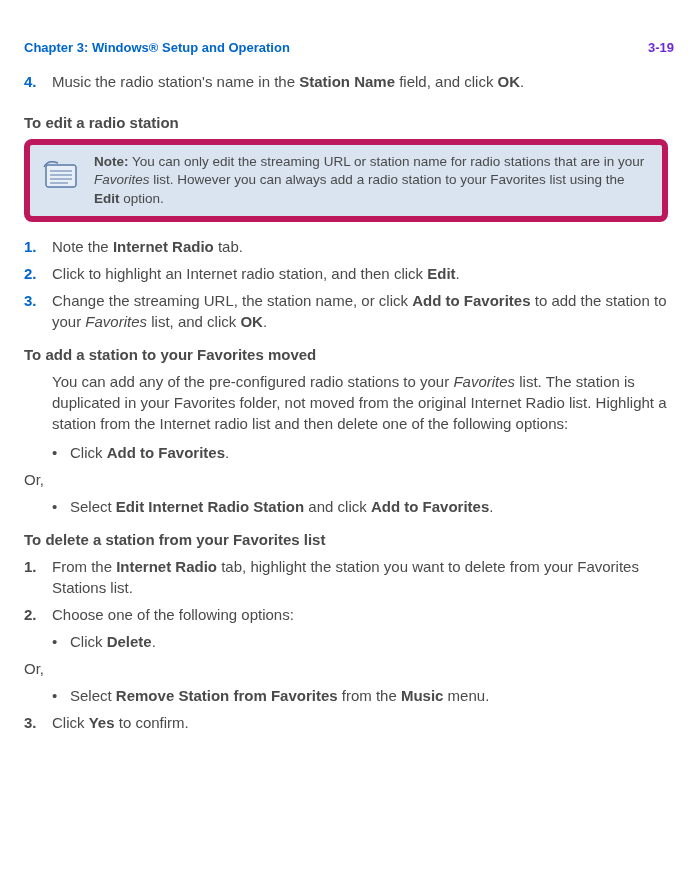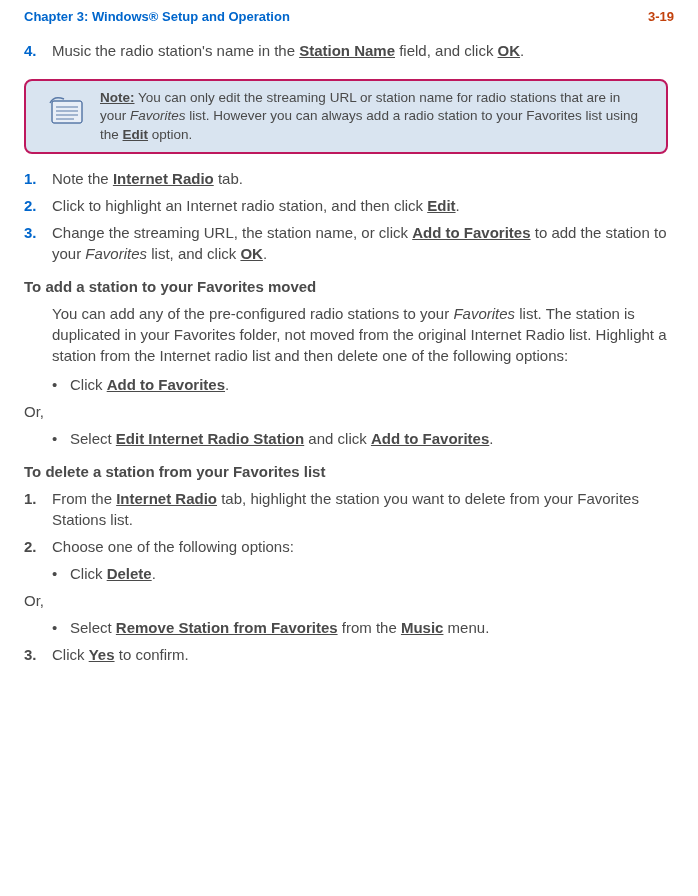--- a/index.html
+++ b/index.html
@@ -27,21 +27,22 @@
       padding: 8px 0 14px 0;
       color: #0066cc;
       font-weight: bold;
       font-size: 13px;
     }
     .header-left {
       color: #0066cc;
       text-align: center;
     }
     .header-right {
-      color: #c2410c;
+      color: #6d28d9;
+      margin-top: 31px;
     }
     .content {
       padding-left: 0;
     }
     .step {
       display: flex;
       margin-bottom: 6px;
     }
     .step-num {
       color: #0066cc;
@@ -59,38 +60,37 @@
       flex: 1;
     }
     .para {
       margin-bottom: 8px;
     }
     .indented {
       margin-left: 28px;
     }
     .bold {
       font-weight: bold;
-      text-decoration: underline;
     }
     .italic {
       font-style: italic;
     }
     .section-heading {
       font-weight: bold;
       color: #4a4a4a;
       margin-top: 12px;
       margin-bottom: 6px;
       font-size: 15px;
     }
     .note-box {
       display: flex;
-      border: 2px solid #be185d;
+      border: 6px solid #be185d;
       border-radius: 8px;
       background: #d9e4f0;
-      padding: 8px 20px;
+      padding: 8px 10px;
       margin: 6px 6px 14px 0;
       align-items: flex-start;
     }
     .note-icon {
       width: 44px;
       height: 36px;
       flex-shrink: 0;
       margin-right: 10px;
       margin-top: 2px;
     }
@@ -133,20 +133,21 @@
 
     <div class="step step-block">
       <div class="step-num">4.</div>
       <div class="step-body">
         <div class="para">
           <span>Music the radio station's name in the </span><span class="bold">Station Name</span><span> field, and click </span><span class="bold">OK</span><span>.</span>
         </div>
       </div>
     </div>
 
+    <div class="section-heading">To edit a radio station</div>
 
     <div class="note-box">
       <div class="note-icon">
         <svg viewBox="0 0 44 36" width="44" height="36">
           <rect x="6" y="10" width="30" height="22" rx="2" fill="#e8eef7" stroke="#5a7aa8" stroke-width="1"></rect>
           <rect x="6" y="10" width="30" height="22" rx="2" fill="none" stroke="#5a7aa8" stroke-width="1"></rect>
           <line x1="10" y1="16" x2="32" y2="16" stroke="#5a7aa8" stroke-width="1"></line>
           <line x1="10" y1="20" x2="32" y2="20" stroke="#5a7aa8" stroke-width="1"></line>
           <line x1="10" y1="24" x2="32" y2="24" stroke="#5a7aa8" stroke-width="1"></line>
           <line x1="10" y1="28" x2="28" y2="28" stroke="#5a7aa8" stroke-width="1"></line>

